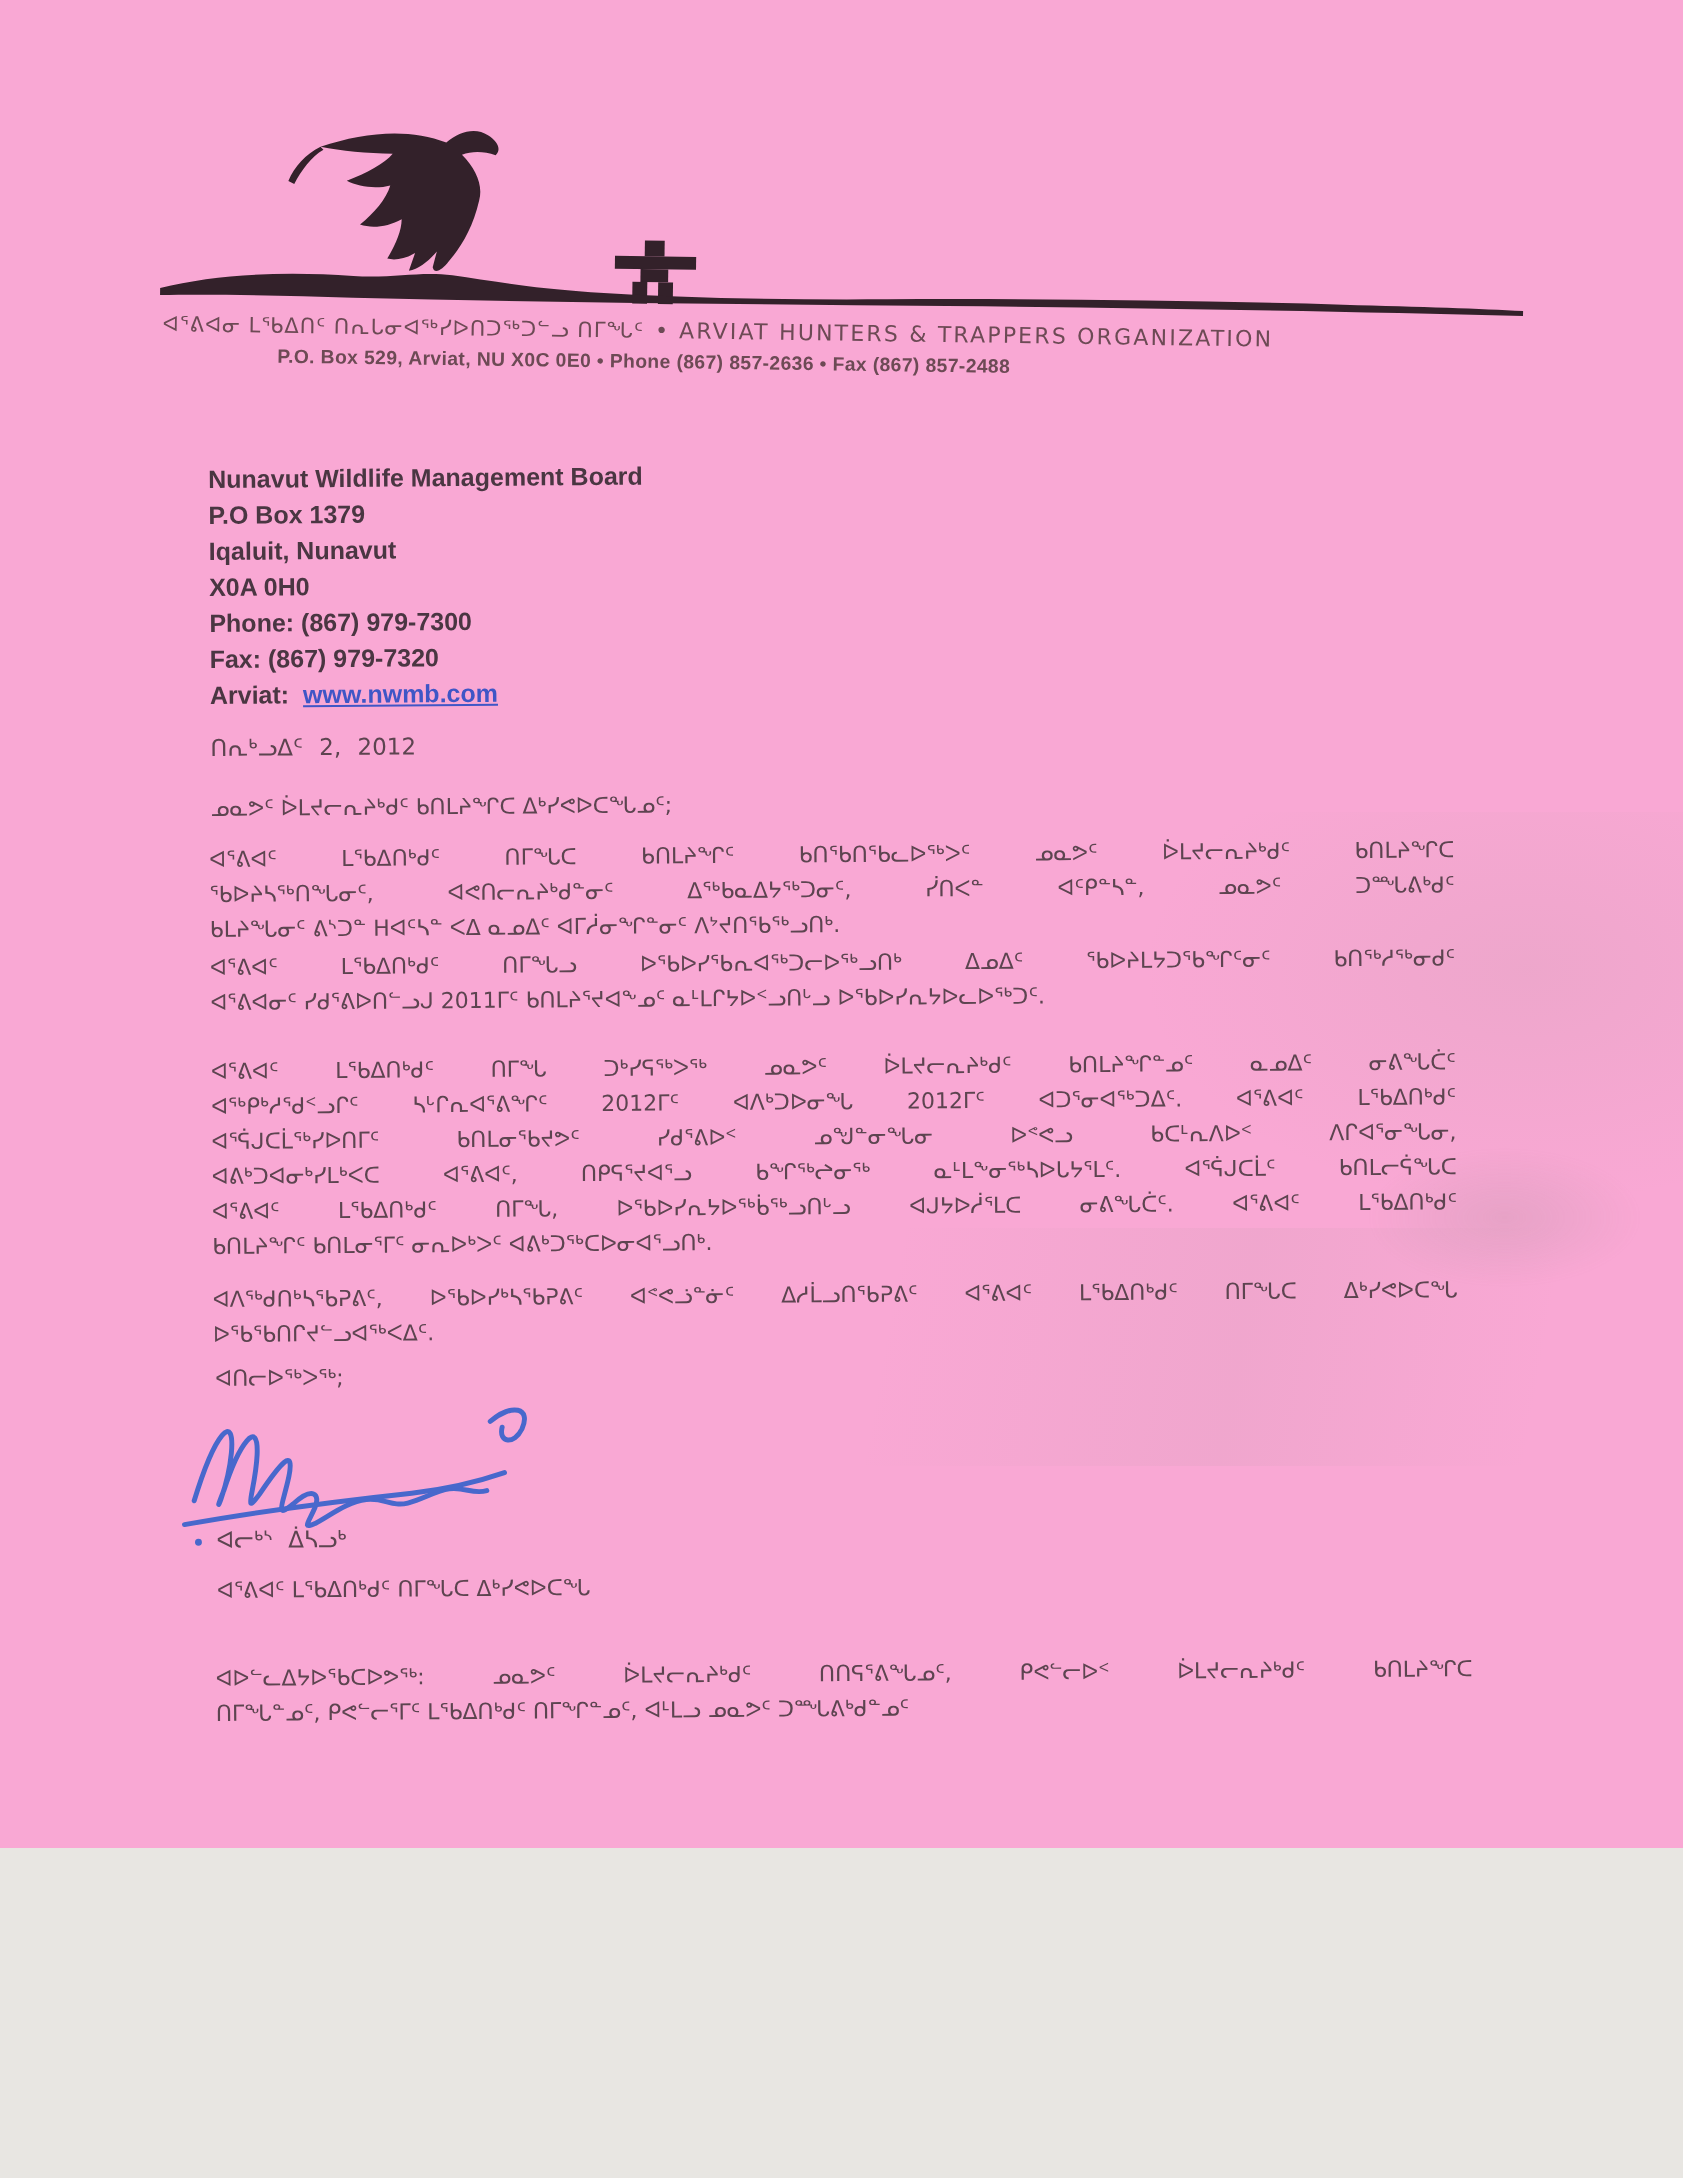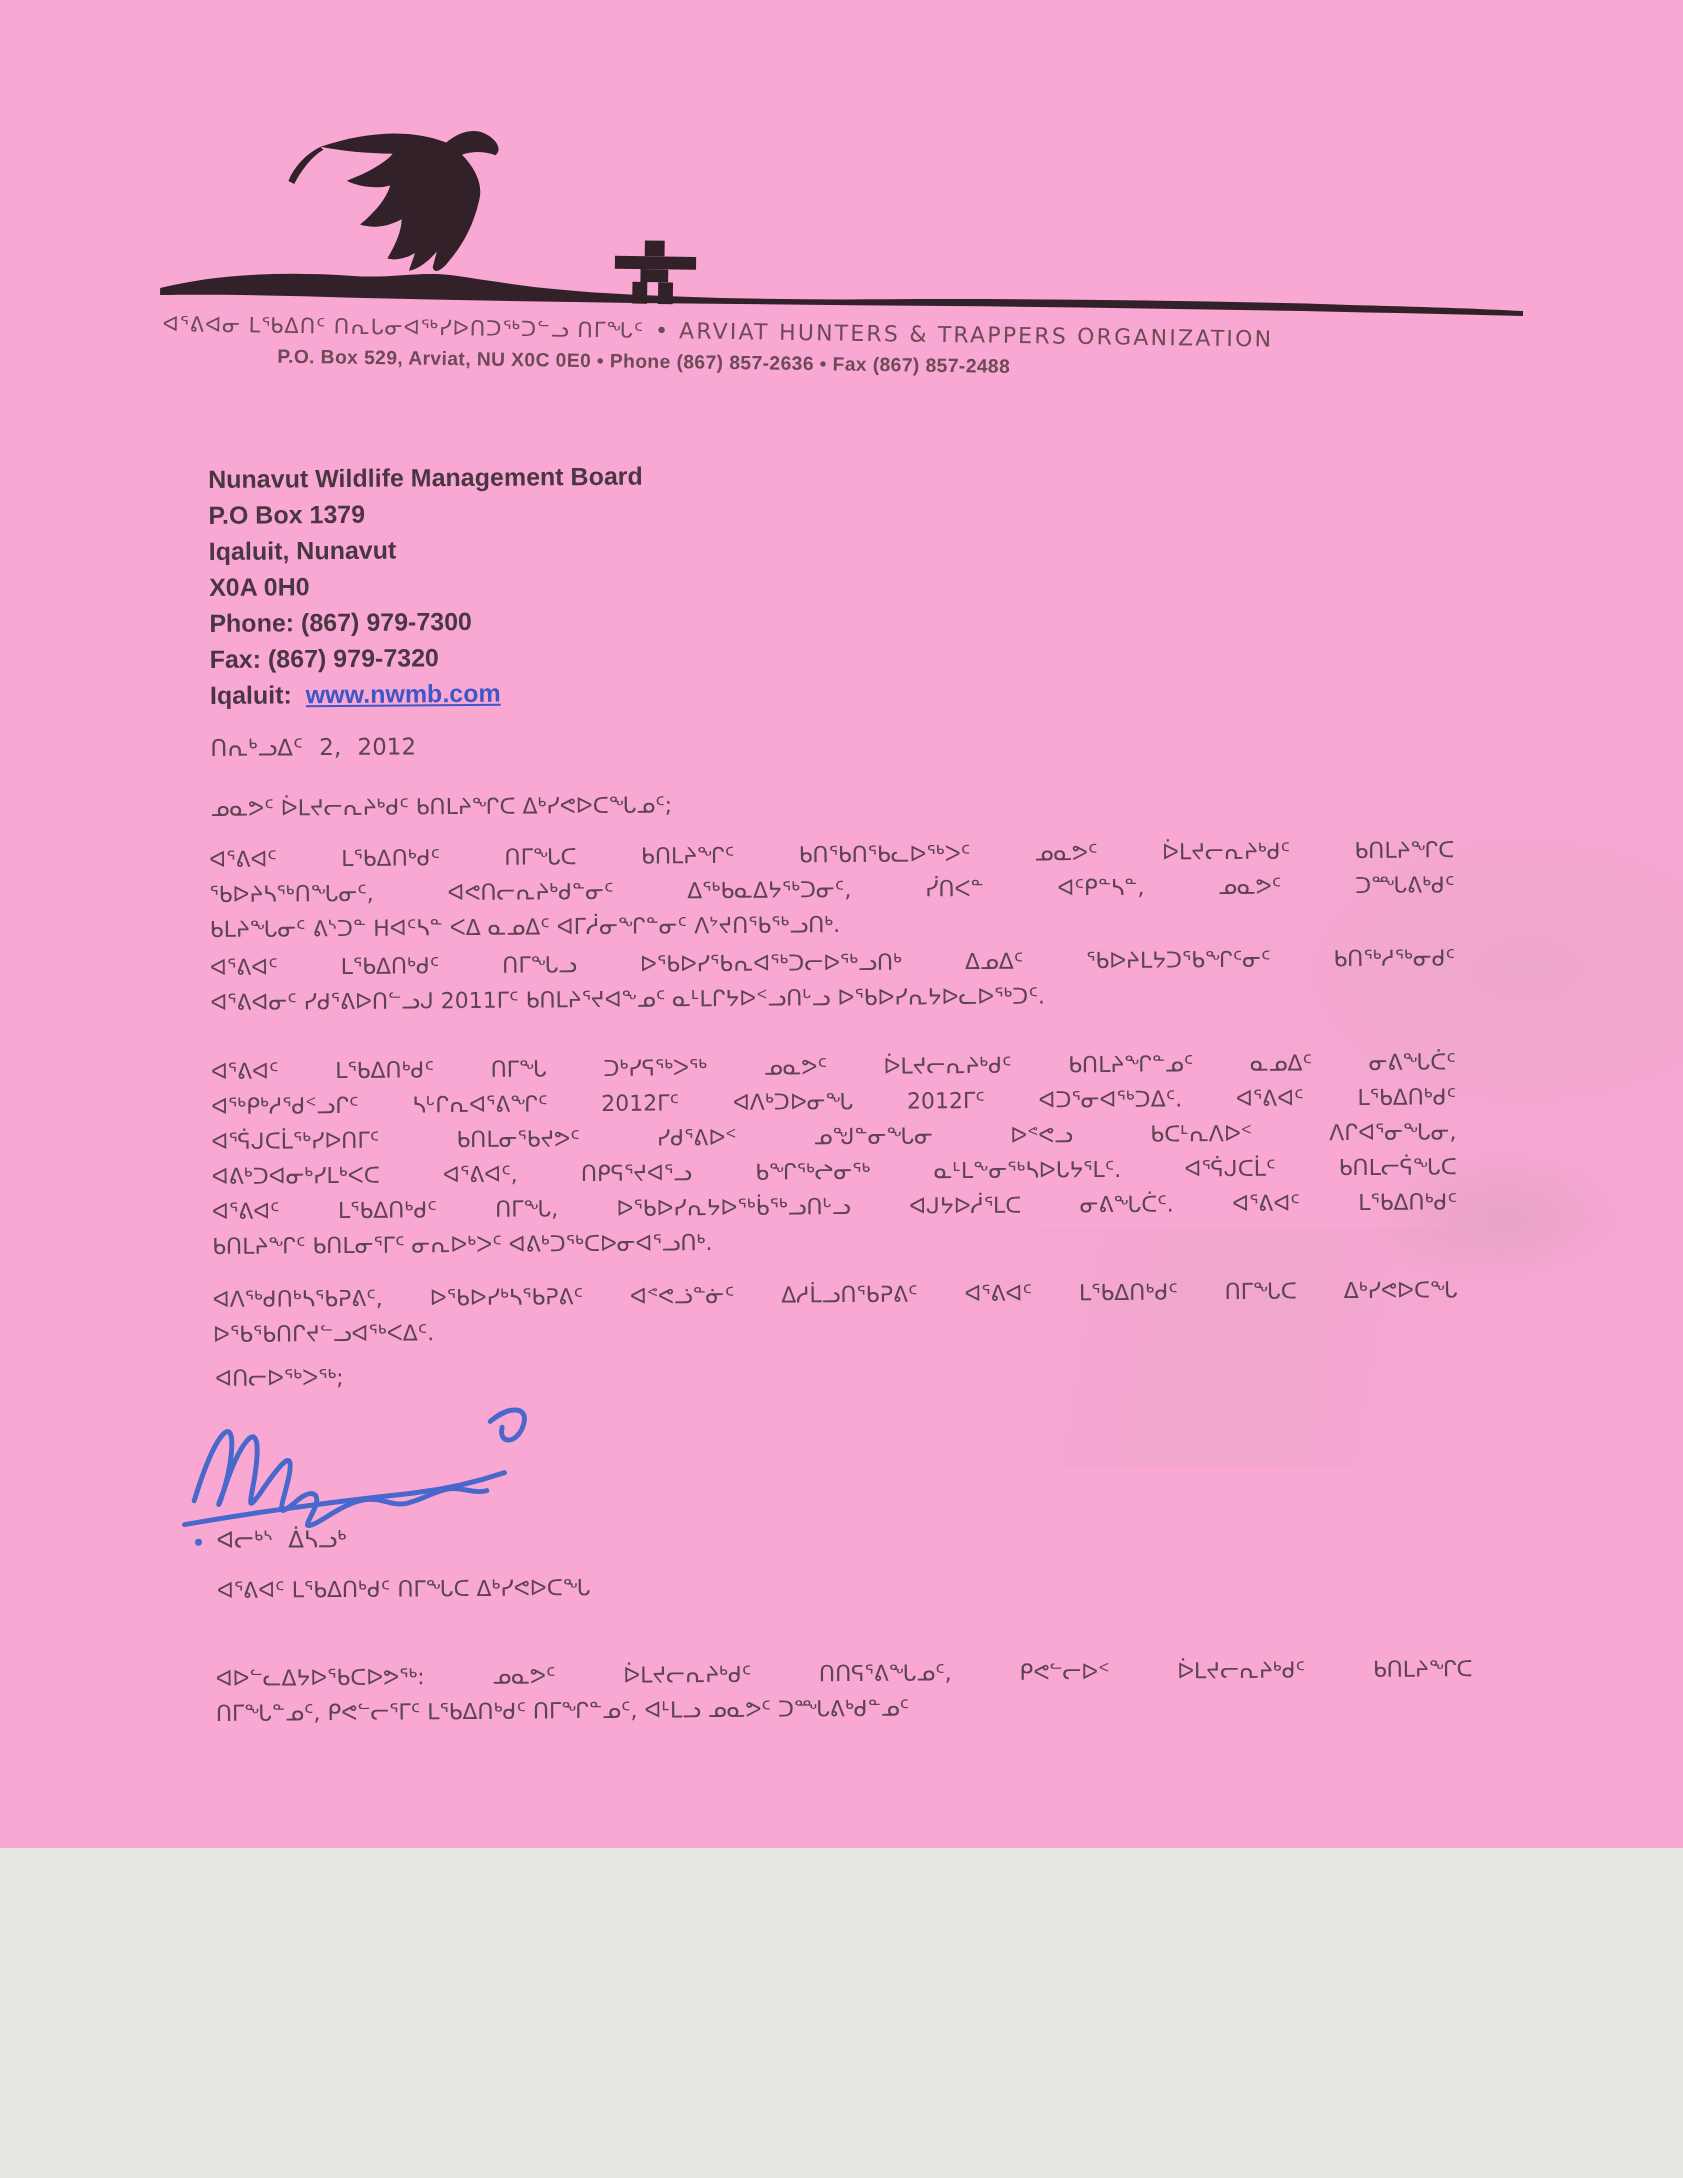--- a/index.html
+++ b/index.html
@@ -97,21 +97,21 @@
   <div class="body">
 
     <div class="recipient">
       <div>Nunavut Wildlife Management Board</div>
       <div>P.O Box 1379</div>
       <div>Iqaluit, Nunavut</div>
       <div>X0A 0H0</div>
       <div>Phone: (867) 979-7300</div>
       <div>Fax: (867) 979-7320</div>
       <div>
-        <span>Iqaluit:</span>
+        <span>Arviat:</span>
         <span>&nbsp;</span><span class="link">www.nwmb.com</span>
       </div>
     </div>
 
     <div class="date">ᑎᕆᒃᓗᐃᑦ 2, 2012</div>
 
     <div class="salutation">ᓄᓇᕗᑦ ᐆᒪᔪᓕᕆᔨᒃᑯᑦ ᑲᑎᒪᔨᖏᑕ ᐃᒃᓯᕙᐅᑕᖓᓄᑦ;</div>
 
     <div class="para p1">
       <div class="jline">ᐊᕐᕕᐊᑦ ᒪᖃᐃᑎᒃᑯᑦ ᑎᒥᖓᑕ ᑲᑎᒪᔨᖏᑦ ᑲᑎᖃᑎᖃᓚᐅᖅᐳᑦ ᓄᓇᕗᑦ ᐆᒪᔪᓕᕆᔨᒃᑯᑦ ᑲᑎᒪᔨᖏᑕ</div>

